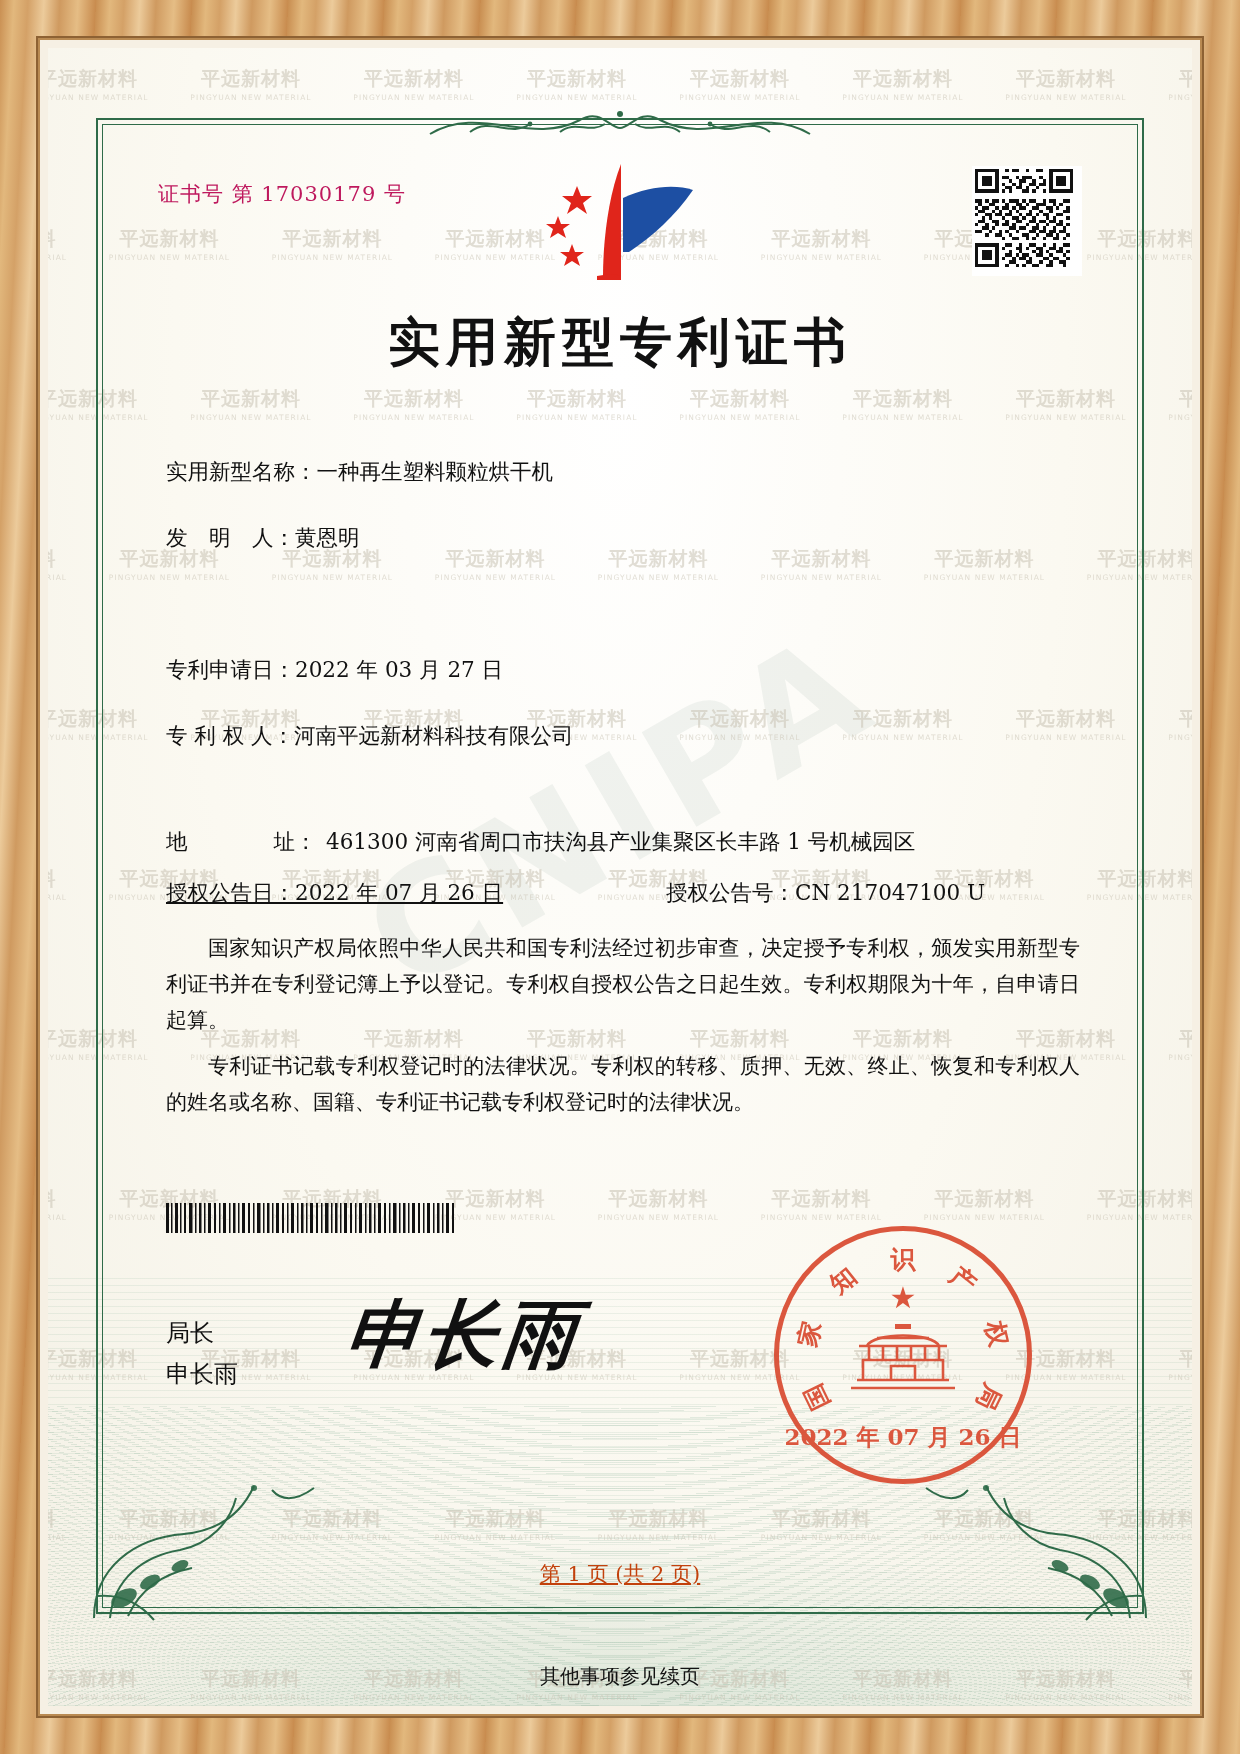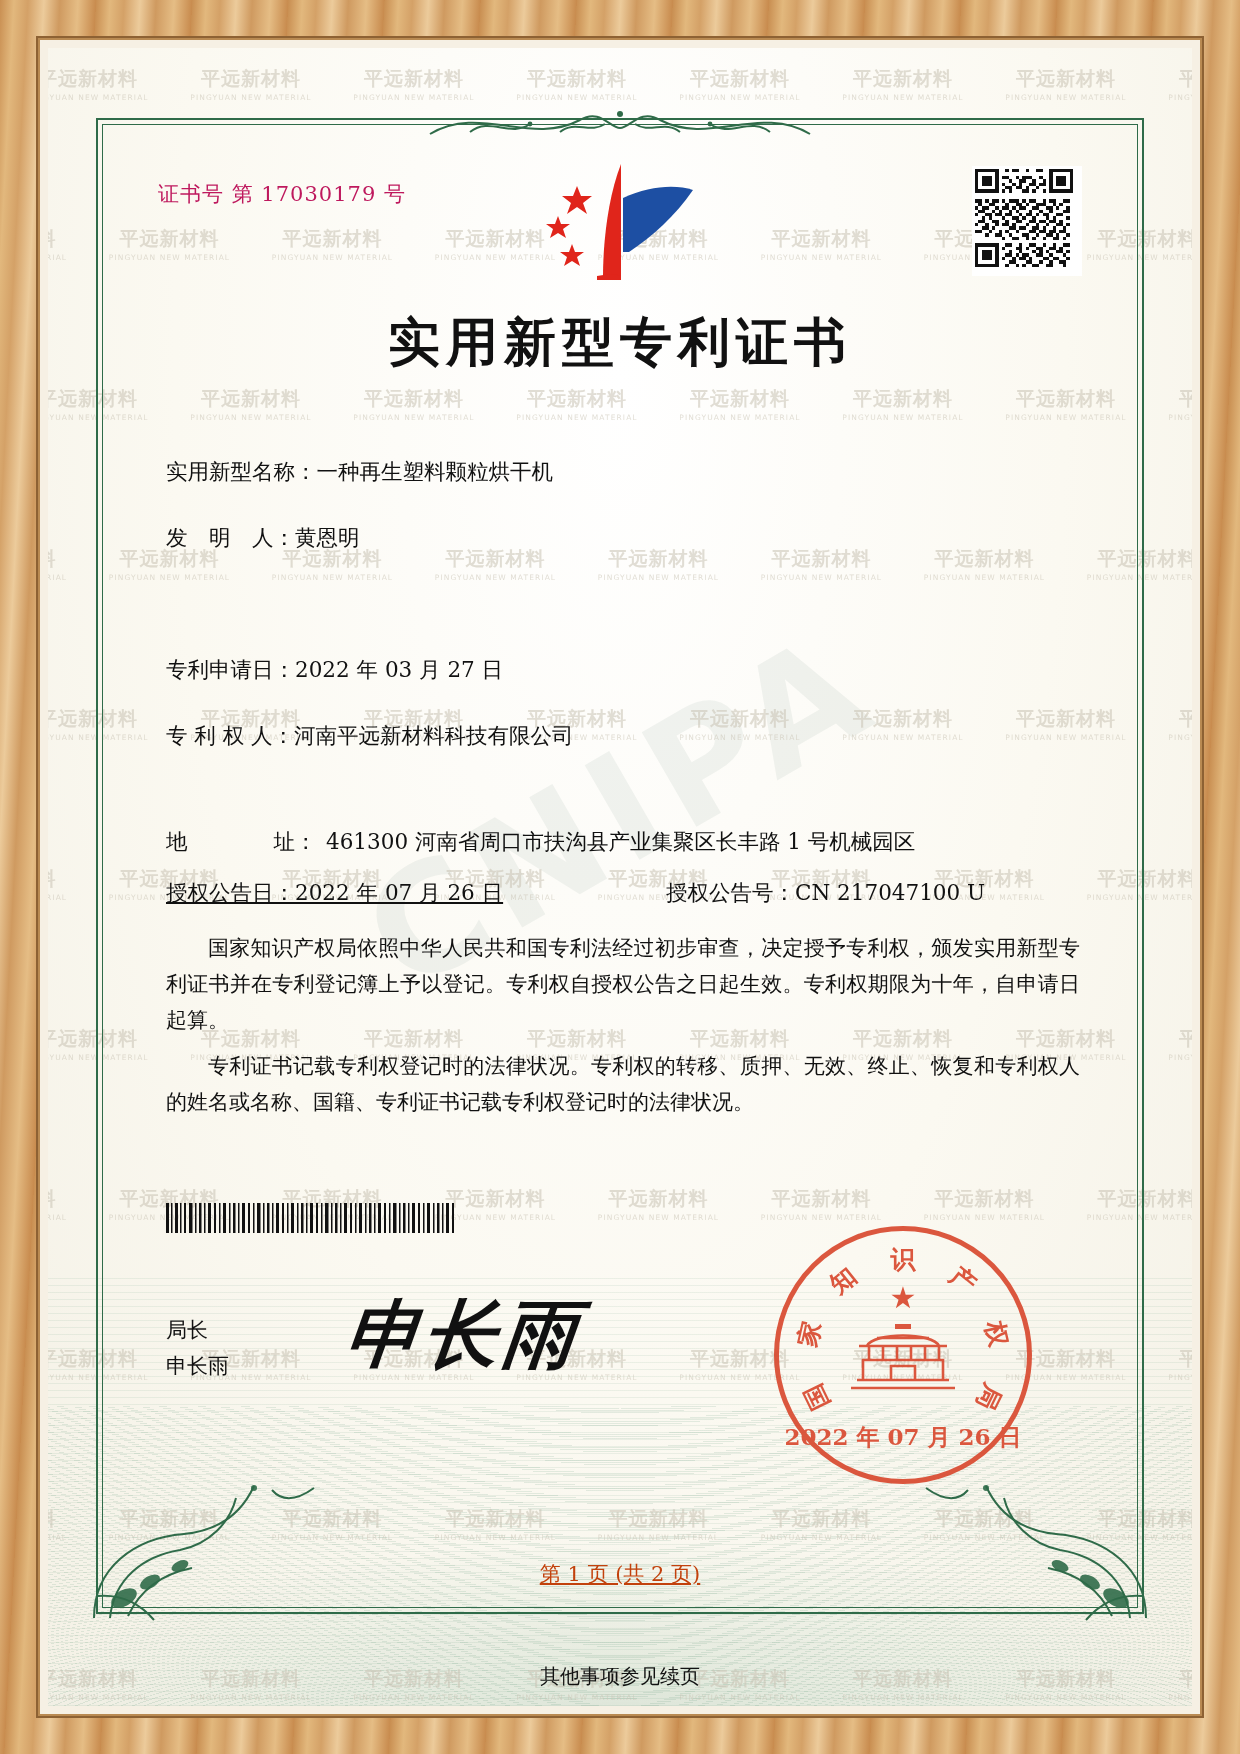--- a/index.html
+++ b/index.html
@@ -120,21 +120,21 @@
     text-indent:2em;
   }
 
   #pubrow{position:absolute;left:70px;right:60px;font-size:21.5px;color:#111;}
   #pubrow .seg2{position:absolute;left:500px;top:0;text-align:right;}
 
   
   #barcode{position:absolute;left:70px;top:1085px;height:30px;width:330px;}
 
   
-  #sig-label{position:absolute;left:70px;top:1195px;font-size:21px;line-height:1.7;color:#111;}
+  #sig-label{position:absolute;left:70px;top:1195px;font-size:24px;line-height:1.7;color:#111;}
   #sig-script{
     position:absolute;left:250px;top:1168px;
     font-size:74px;color:#111;
     font-family:"DejaVu Serif","Liberation Serif",serif;
     font-weight:700;font-style:italic;letter-spacing:4px;
     transform:skewX(-6deg);
   }
 
   
   #seal{

